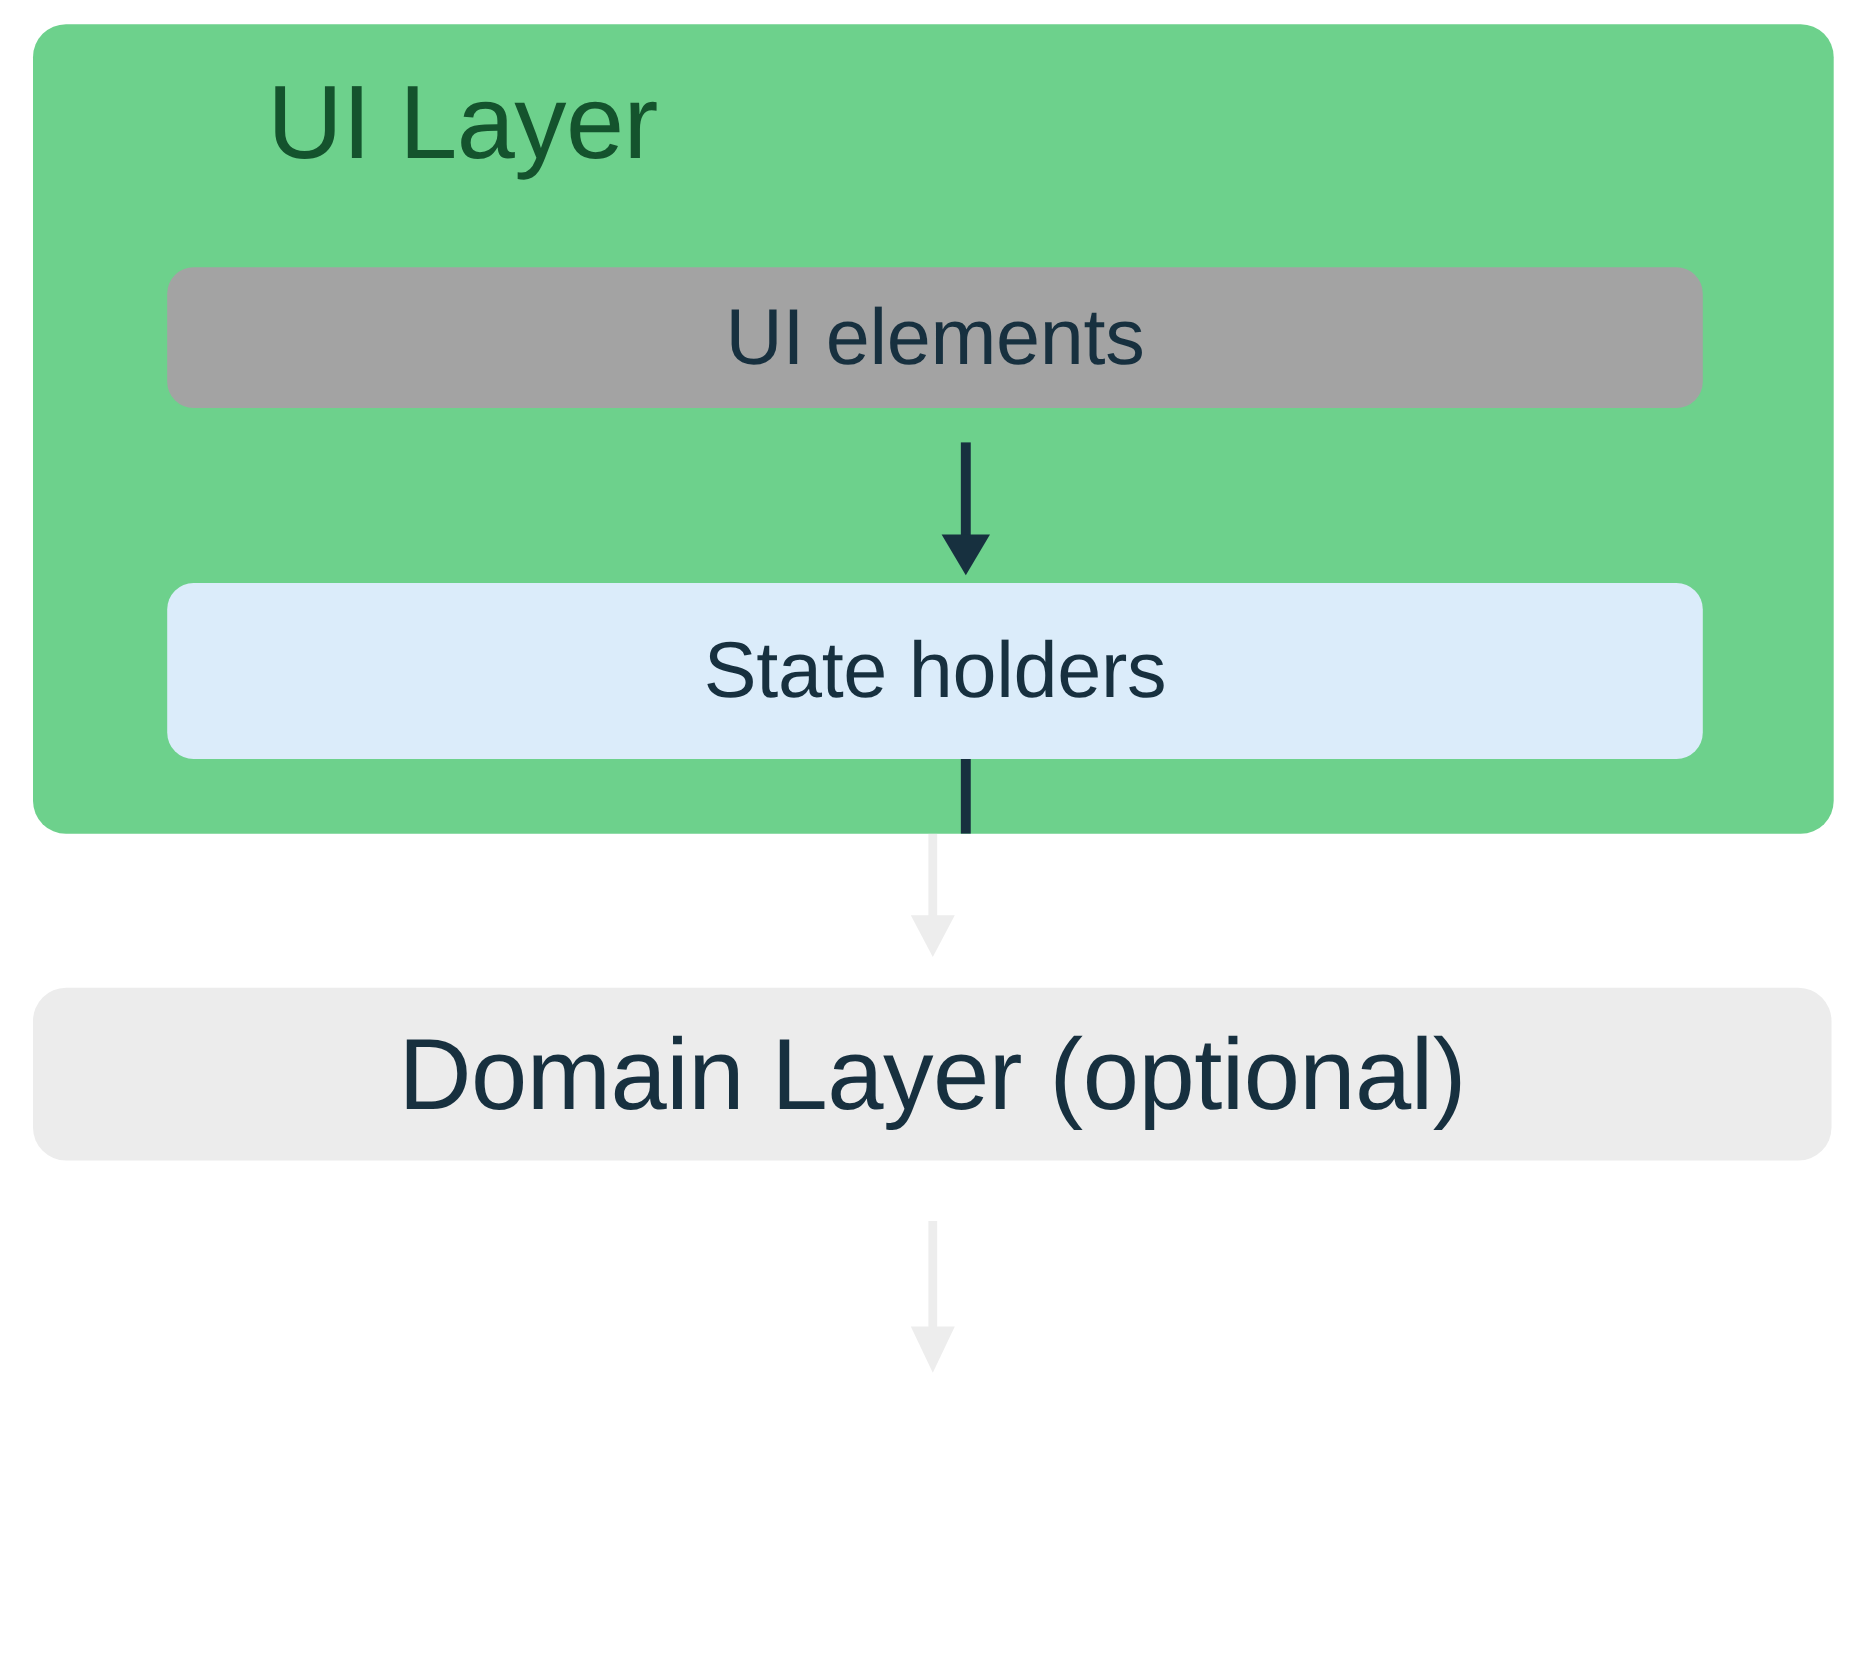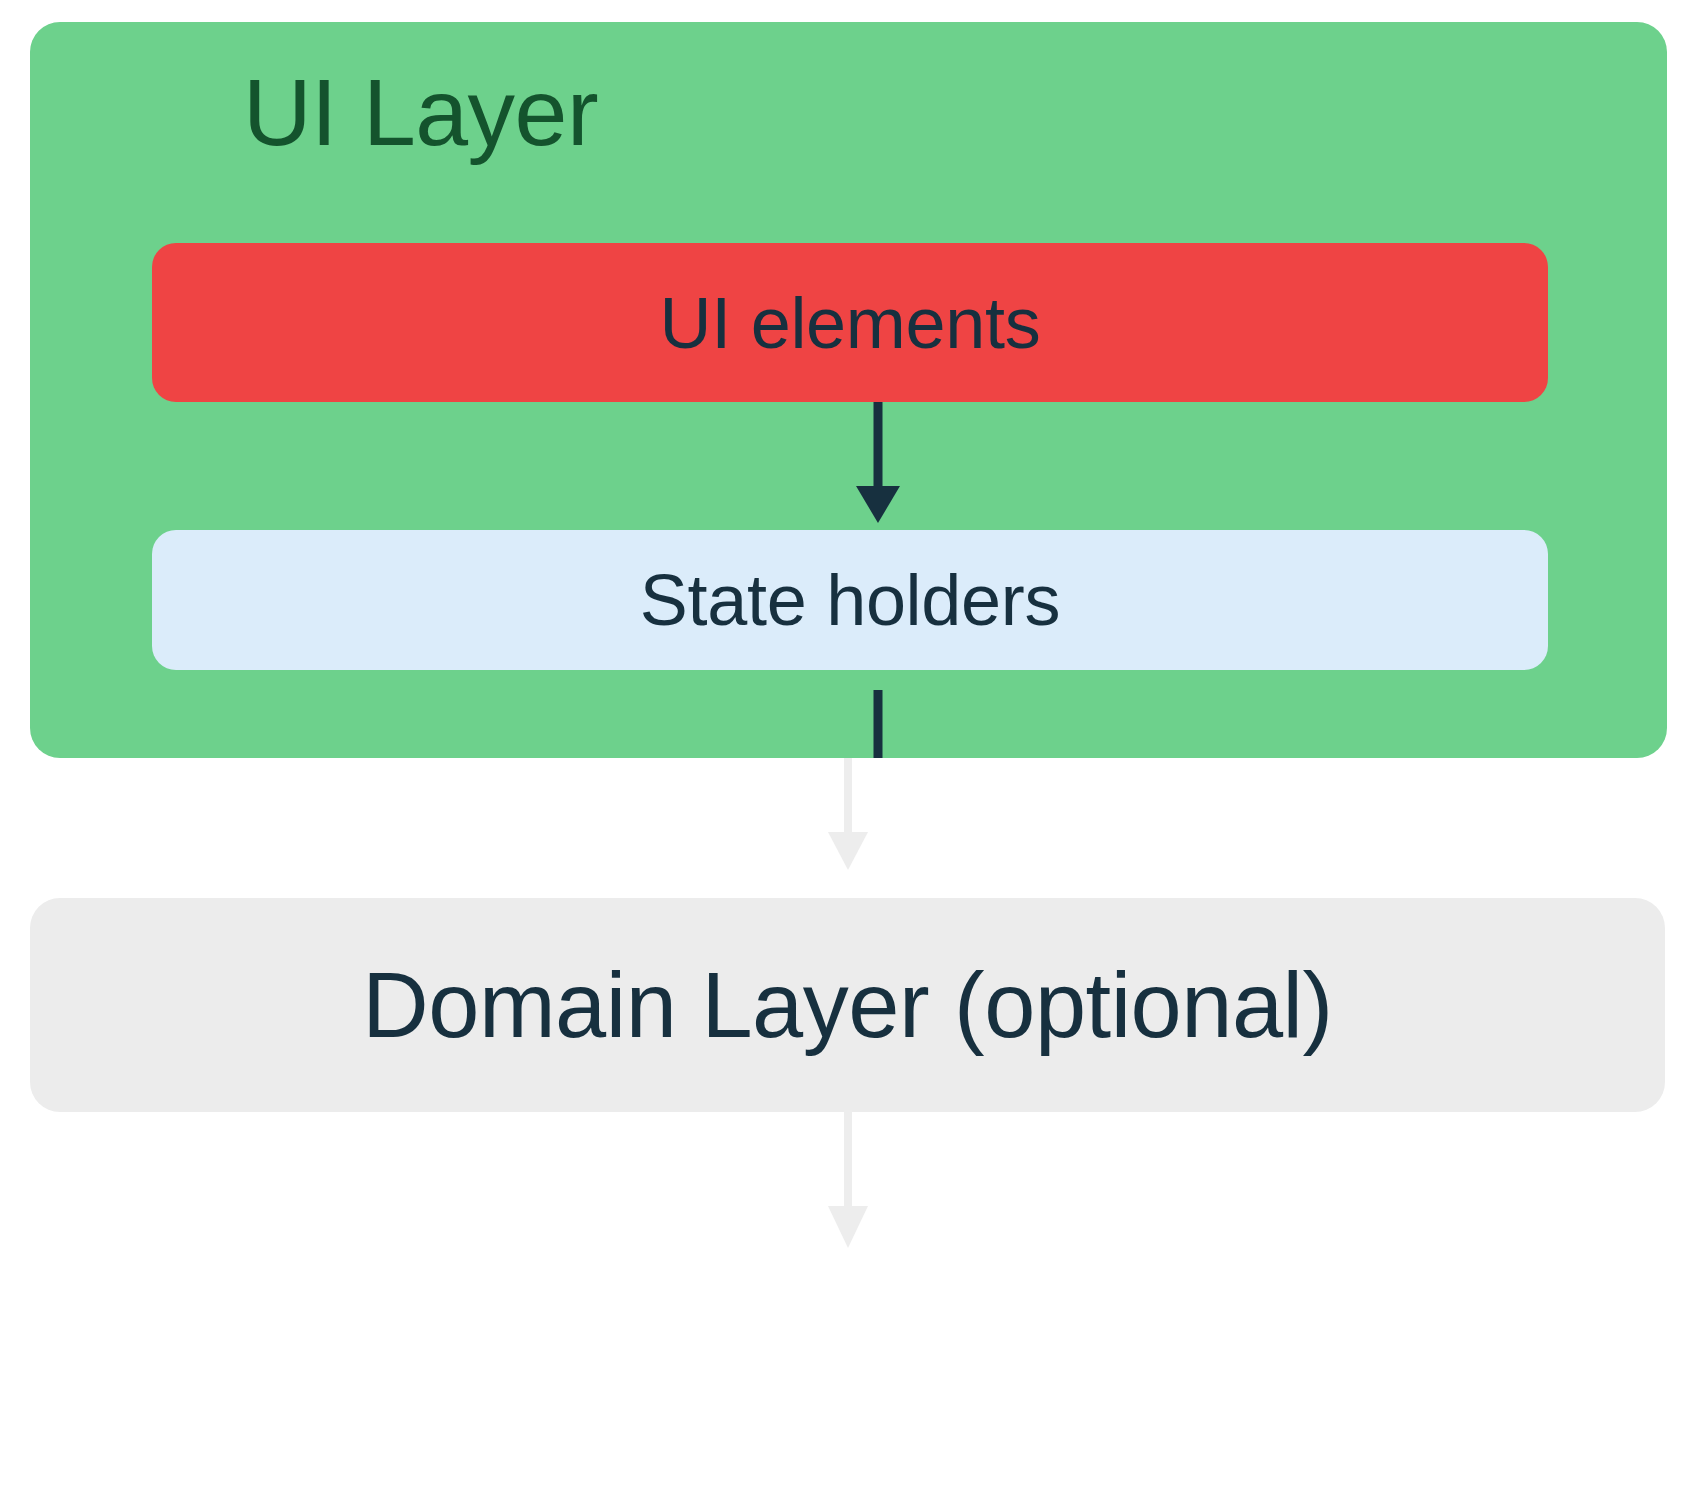--- a/index.html
+++ b/index.html
@@ -55,26 +55,26 @@
   .inner-box .inner-label {
     font-size: 72px;
     line-height: 1;
     color: #17303F;
     font-weight: 400;
     letter-spacing: -0.3px;
     white-space: nowrap;
   }
   .box-ui-elements {
     top: 221px;
-    height: 159px;
-    background: #ef4444;
+    height: 128px;
+    background: #a3a3a3;
   }
   .box-state-holders {
     top: 508px;
-    height: 140px;
+    height: 160px;
     background: #DBECFA;
   }
 
   
   .arrow {
     position: absolute;
     display: block;
   }
 
   
@@ -124,21 +124,21 @@
   .layer-card .layer-label {
     font-size: 92px;
     line-height: 1;
     color: #17303F;
     font-weight: 400;
     letter-spacing: -0.5px;
     white-space: nowrap;
   }
   .card-domain-layer {
     top: 898px;
-    height: 214px;
+    height: 157px;
   }
   .card-data-layer {
     top: 1248px;
     height: 222px;
   }
 </style>
 </head>
 <body>
 
 <div id="stage">

